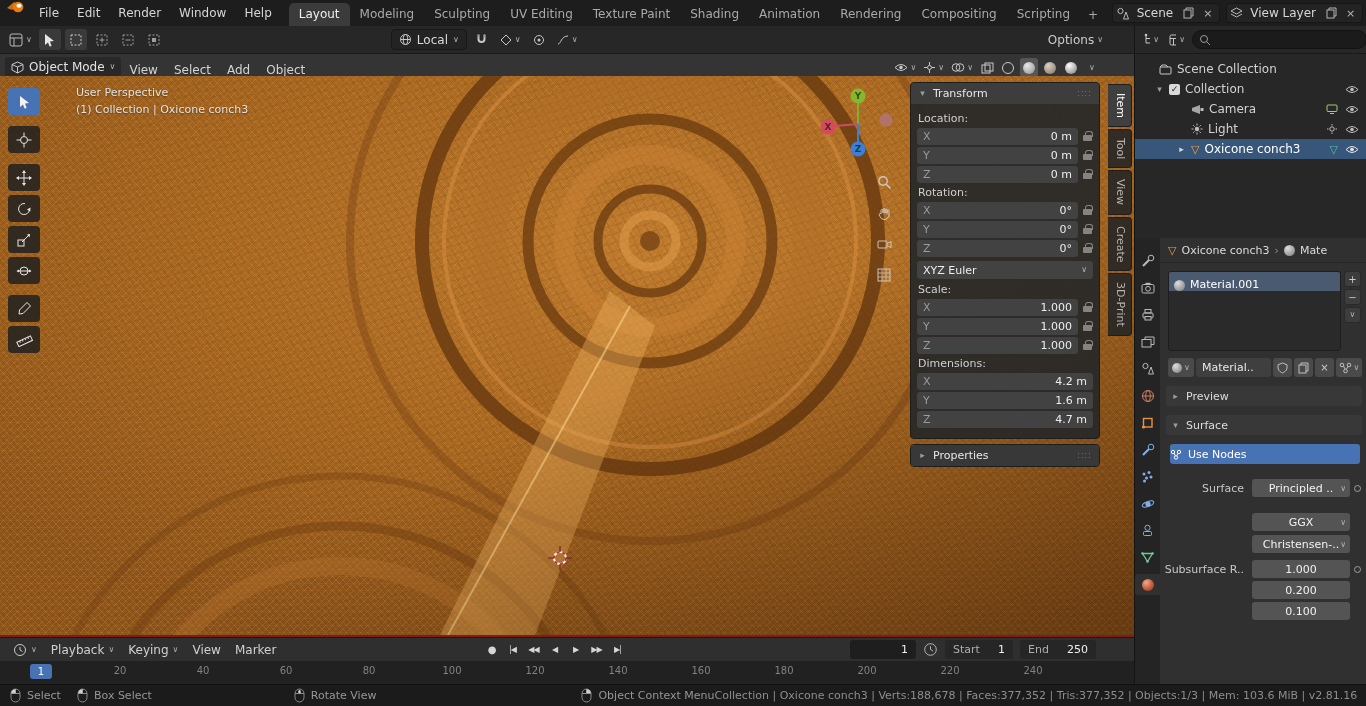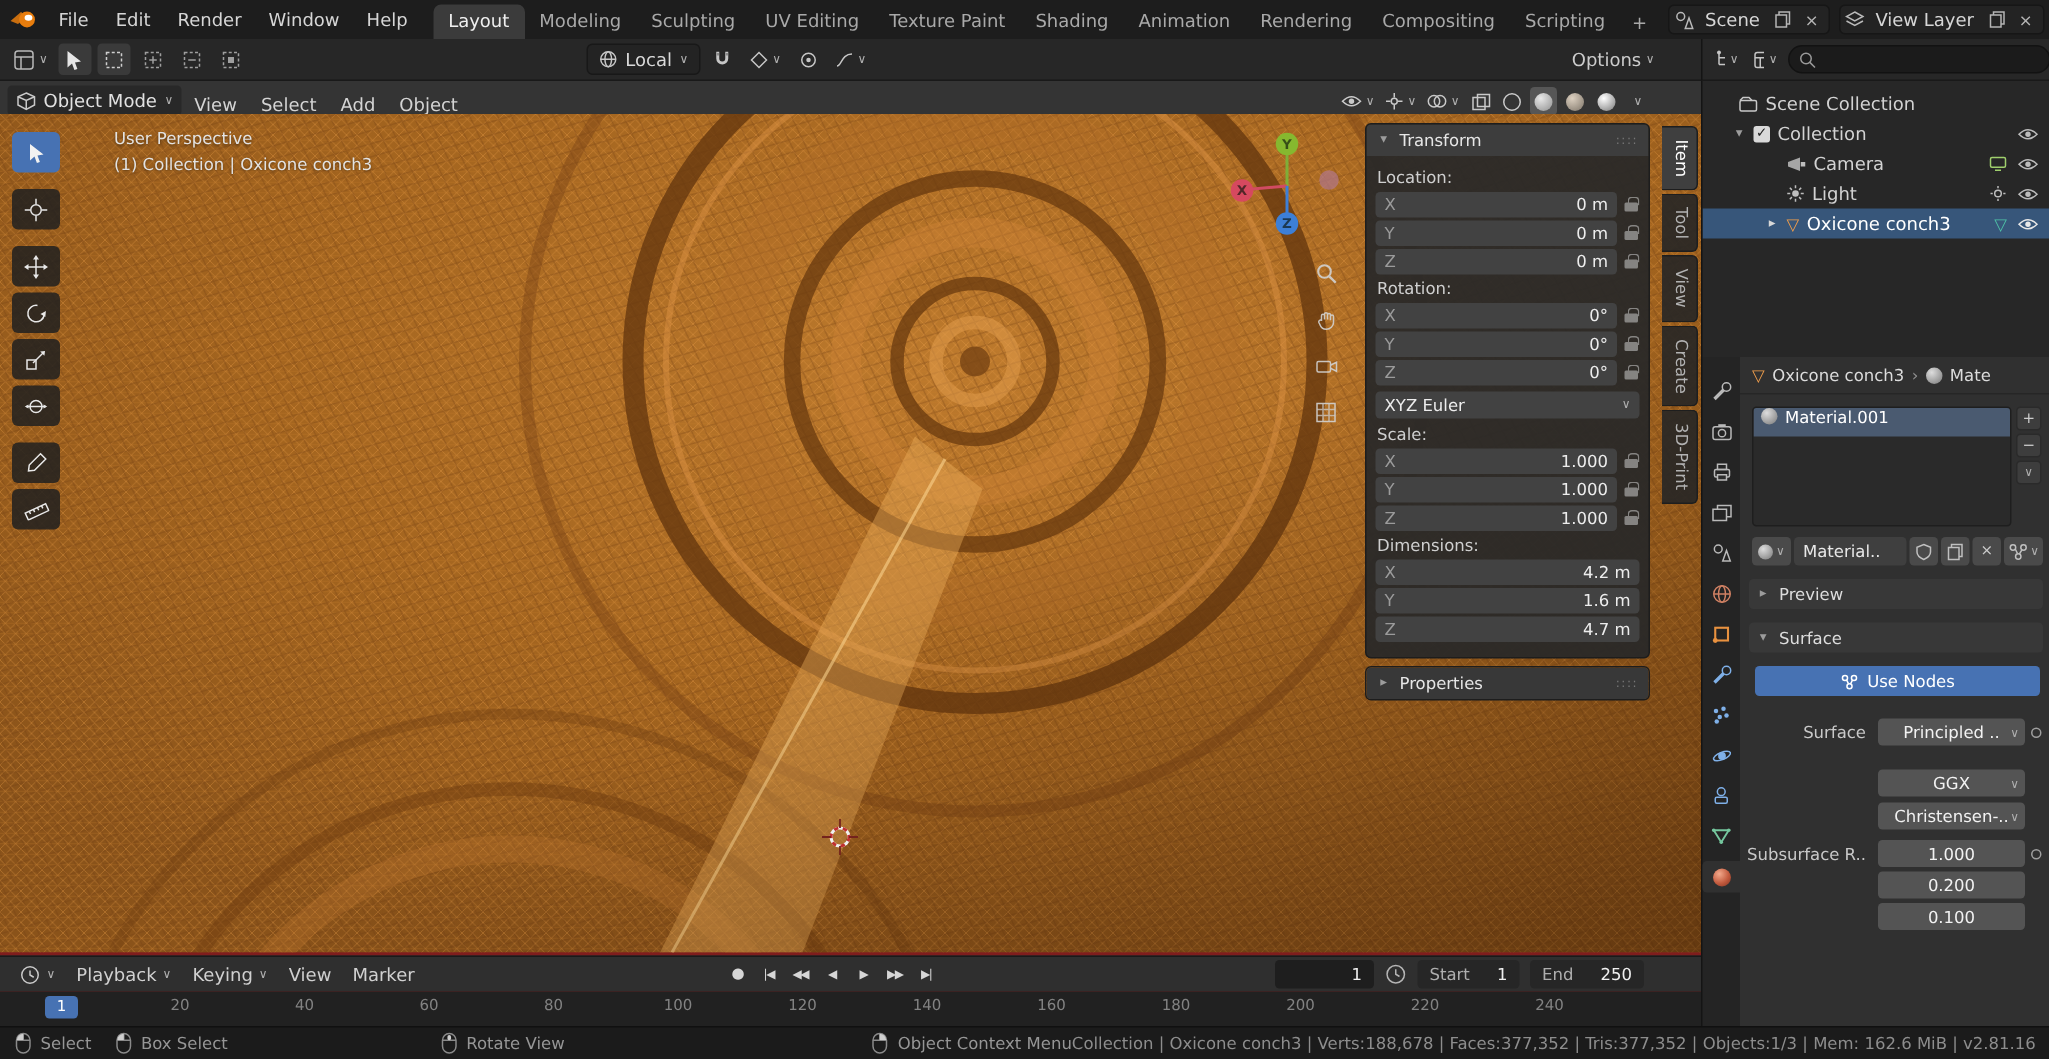--- a/index.html
+++ b/index.html
@@ -1,21 +1,21 @@
 <!DOCTYPE html>
 <html><head>
 <meta charset="utf-8">
 <style>
 *{margin:0;padding:0;box-sizing:border-box;font-family:"DejaVu Sans",sans-serif}
 html,body{background:#000}
 #app{position:relative;width:1366px;height:706px;background:#1d1d1d;overflow:hidden;font-size:12px;color:#ccc}
 .abs{position:absolute}
 svg{display:block}
 
-#topbar{position:absolute;left:0;top:0;width:1366px;height:26px;background:#1d1d1d;display:flex;align-items:center}
+#topbar{position:absolute;left:0;top:0;width:1366px;height:26px;background:#1d1d1d;display:flex;}
 .logo{width:30px;display:flex;justify-content:center}
 .tmenu{padding:0 9px;line-height:26px;color:#d6d6d6;font-size:12px}
 .wtabs{display:flex;margin-left:8px;align-items:flex-end;height:26px}
 .wtab{padding:4px 10px 5px;font-size:12px;color:#a9a9a9;border-radius:5px 5px 0 0;white-space:nowrap}
 .wtab.active{background:#3b3b3b;color:#efefef}
 .wplus{padding:4px 8px;color:#a9a9a9}
 .topright{position:absolute;right:3px;top:3px;display:flex;gap:6px}
 .idwidget{display:flex;align-items:center;background:#232323;border:1px solid #161616;border-radius:4px;height:20px;padding:0 3px;gap:2px}
 .idwidget .txt{padding:0 5px;font-size:12px;color:#d6d6d6;white-space:nowrap}
 .minibtn{width:17px;height:17px;display:flex;align-items:center;justify-content:center;color:#b5b5b5;font-size:11px;border-radius:2px}
@@ -95,28 +95,28 @@
 
 #ptabs{position:absolute;left:1134px;top:238px;width:26px;height:446px;background:#242424;border-left:1px solid #141414;display:flex;flex-direction:column;align-items:center;padding-top:12px;gap:6px}
 .ptab{width:26px;height:21px;display:flex;align-items:center;justify-content:center}
 .ptab.active{background:#303030;border-radius:3px 0 0 3px}
 .matball{width:12px;height:12px;border-radius:50%;background:radial-gradient(circle at 35% 30%,#ddd,#777)}
 .matball.red{background:radial-gradient(circle at 35% 30%,#f2a98c,#c35b3e 55%,#7e3020)}
 #props{position:absolute;left:1160px;top:238px;width:206px;height:446px;background:#303030;overflow:hidden;font-size:11px}
 .phead{height:25px;display:flex;align-items:center;gap:5px;padding:0 8px;border-bottom:1px solid #262626;color:#dcdcdc;white-space:nowrap;overflow:hidden}
 .slotwrap{display:flex;margin:8px 4px 0 8px;gap:3px}
 .slotlist{flex:1;height:80px;background:#2a2a2a;border:1px solid #1e1e1e;border-radius:3px;overflow:hidden}
-.slotrow{height:19px;display:flex;align-items:flex-start;gap:5px;padding:0 5px;background:#4a5a70;color:#fff}
+.slotrow{height:19px;display:flex;align-items:flex-end;gap:5px;padding:0 5px;background:#4a5a70;color:#fff}
 .slotbtns{width:18px;display:flex;flex-direction:column;gap:2px}
 .sbtn{width:17px;height:16px;background:#3d3d3d;border:1px solid #2a2a2a;border-radius:3px;color:#ccc;font-size:10px;display:flex;align-items:center;justify-content:center}
 .matselrow{display:flex;align-items:center;gap:2px;margin:7px 4px 0 8px}
 .mfield{flex:1;height:19px;background:#3f3f3f;border-radius:3px;display:flex;align-items:center;padding:0 6px;color:#e8e8e8}
 .mbtn{width:19px;height:19px;background:#4a4a4a;border-radius:3px;display:flex;align-items:center;justify-content:center;color:#ccc;font-size:10px}
 .sechead{height:20px;display:flex;align-items:center;gap:6px;background:#383838;border-radius:3px;margin:9px 4px 0 6px;padding:0 5px;color:#ddd}
-.usenodes{height:20px;display:flex;align-items:center;justify-content:center;gap:6px;background:#4772b3;border-radius:3px;margin:9px 6px 0 10px;color:#fff}
+.usenodes{height:20px;display:flex;align-items:center;justify-content:flex-start;gap:6px;background:#4772b3;border-radius:3px;margin:9px 6px 0 10px;color:#fff}
 .prow{display:flex;align-items:center;height:20px;margin:0 2px 0 0}
 .plabel{width:92px;text-align:right;padding-right:8px;color:#c8c8c8;white-space:nowrap;overflow:hidden;flex:none}
 .pfield{flex:1;height:18px;background:#545454;border-radius:3px;position:relative;display:flex;align-items:center;justify-content:center;color:#f2f2f2}
 .pfield .chev{position:absolute;right:4px;top:6px}
 .swatch{flex:1;height:16px;border-radius:3px;background:linear-gradient(#c4c4c4,#8f8f8f)}
 .dotcol{width:14px;display:flex;justify-content:center;flex:none}
 .adot{width:7px;height:7px;border:1px solid #9f9f9f;border-radius:50%}
 
 #statusbar{position:absolute;left:0;top:684px;width:1366px;height:22px;background:#1b1b1b;border-top:1px solid #101010;display:flex;align-items:center;padding:0 10px;font-size:11px;color:#969696}
 .hint{display:flex;align-items:center;gap:6px;white-space:nowrap}
@@ -974,16 +974,16 @@
     </div>
     <div class="hint" style="margin-left:205px">
       <svg width="11" height="15" viewBox="0 0 11 15">
           <rect x="1" y="1" width="9" height="13" rx="4.5" fill="none" stroke="#8a8a8a"></rect>
           <path d="M1 5.5 H10" stroke="#8a8a8a"></path>
           <line x1="5.5" y1="1" x2="5.5" y2="5.5" stroke="#8a8a8a"></line>
           <path d="M5.5 1.2 A4.3 4.3 0 0 1 9.8 5.3 H5.5 Z" fill="#cfcfcf"></path>
         </svg>
       <span>Object Context Menu</span>
     </div>
-    <div class="stats">Collection | Oxicone conch3 | Verts:188,678 | Faces:377,352 | Tris:377,352 | Objects:1/3 | Mem: 162.6 MiB | v2.81.16</div>
+    <div class="stats">Collection | Oxicone conch3 | Verts:188,678 | Faces:377,352 | Tris:377,352 | Objects:1/3 | Mem: 103.6 MiB | v2.81.16</div>
   </div>
 
 </div>
 
 </body></html>

